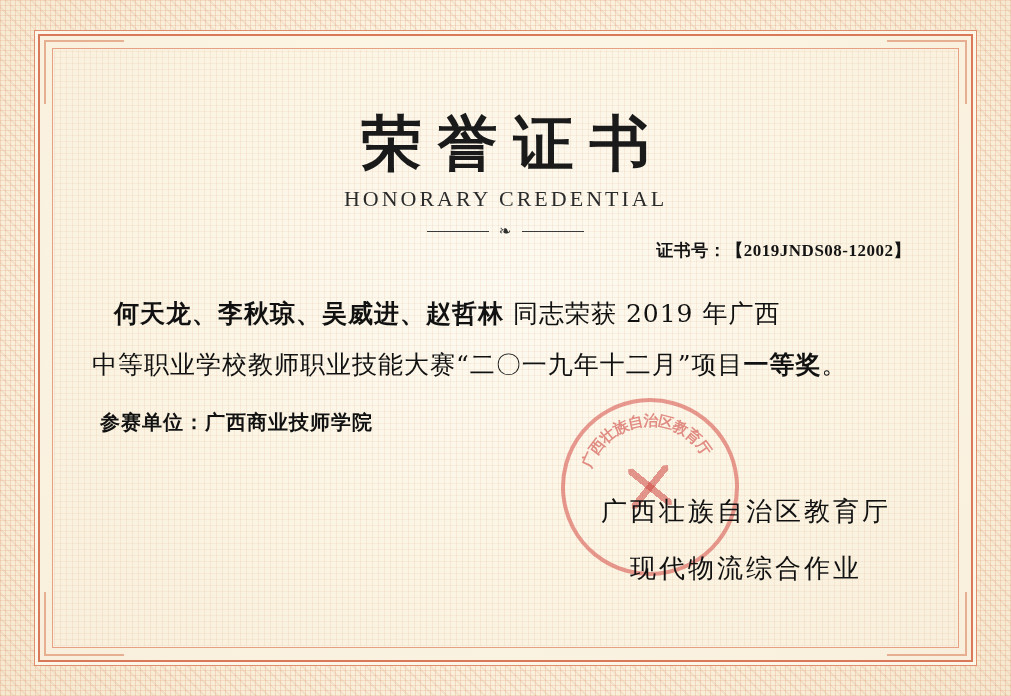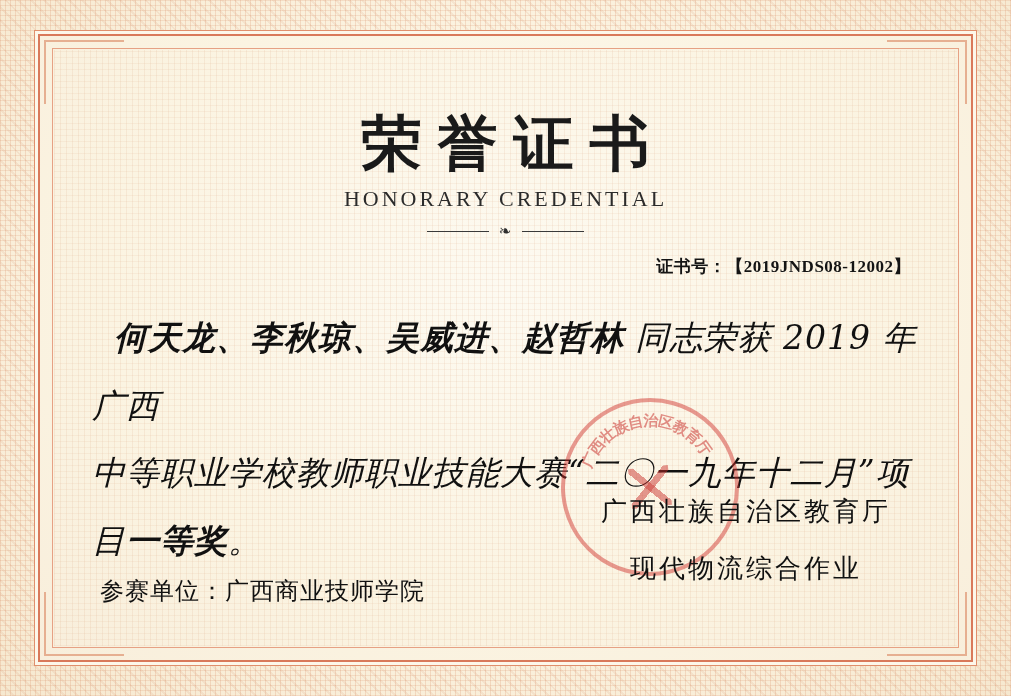--- a/index.html
+++ b/index.html
@@ -143,50 +143,51 @@
     height: 1px;
     background: #3a3a3a;
   }
   .divider .orn {
     font-size: 15px;
     line-height: 1;
     letter-spacing: 1px;
   }
 
   .cert-no {
-    margin-top: 16px;
+    margin-top: 0;
     text-align: right;
     padding-right: 8px;
     font-family: "Liberation Serif", serif;
     font-size: 17px;
     font-weight: 700;
     color: #141414;
     letter-spacing: .5px;
   }
 
   .body-text {
     margin-top: 26px;
     font-family: "DejaVu Serif", "Liberation Serif", serif;
-    font-size: 33px;
+    font-size: 25px;
     line-height: 2.05;
     color: #111;
     letter-spacing: 1px;
-    font-style: italic;
   }
   .line1 { text-indent: 22px; }
   .line2 { text-indent: 0; }
   .names { font-weight: 700; }
   .award { font-weight: 700; text-align: right; }
 
   .unit {
-    font-family: "DejaVu Serif", "Liberation Serif", serif;
-    font-size: 24px;
+    margin-top: 18px;
+    font-family: "DejaVu Serif", "Liberation Serif", serif;
+    font-size: 20px;
     color: #111;
     text-indent: 8px;
     letter-spacing: 1px;
+    font-weight: bold;
   }
 
   .signature {
     position: absolute;
     right: 28px;
     bottom: 48px;
     text-align: center;
     font-family: "DejaVu Serif", "Liberation Serif", serif;
     color: #111;
     margin-top: 24px;

